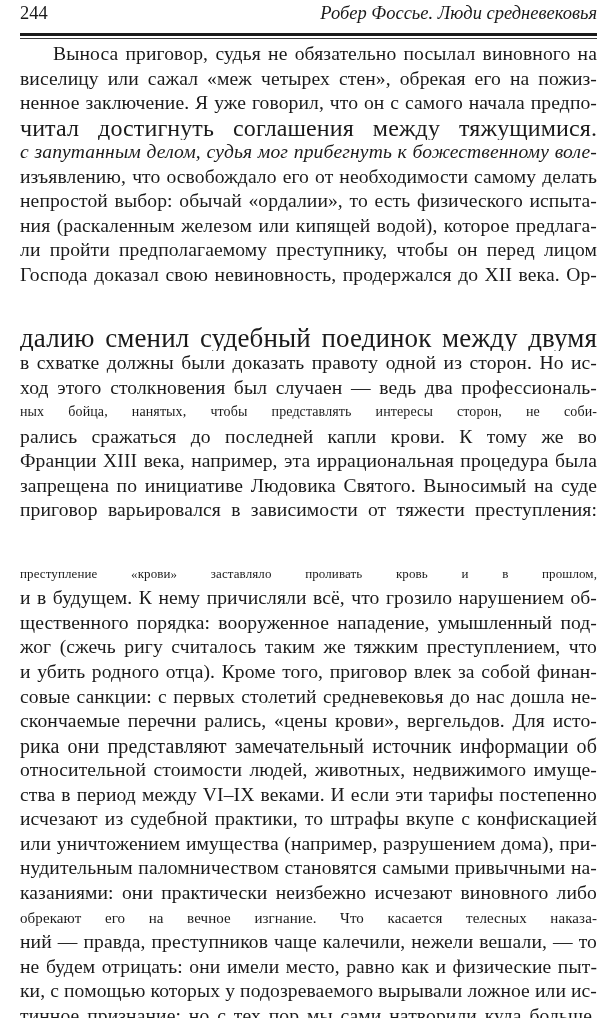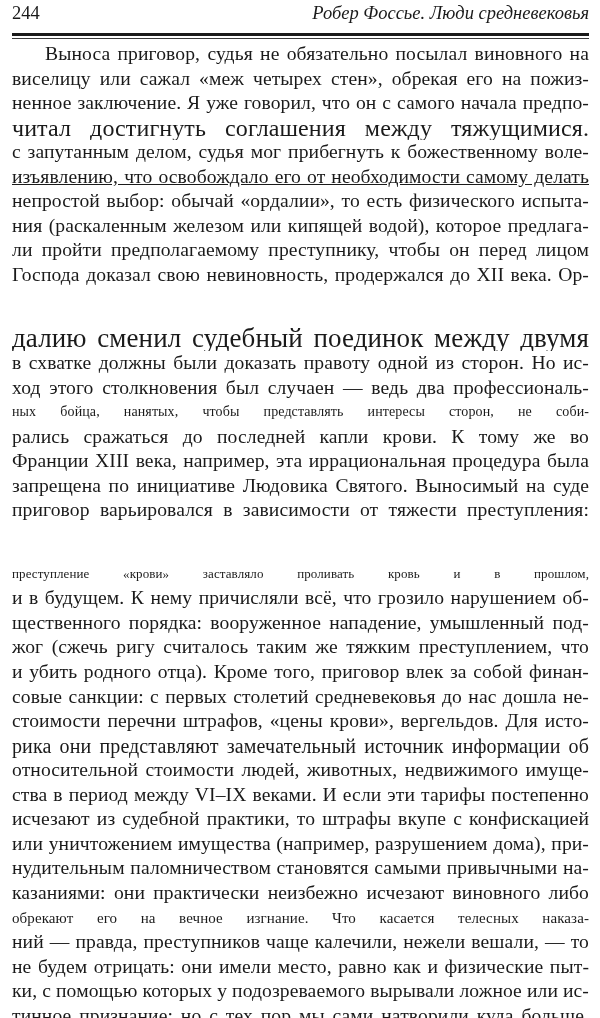--- a/index.html
+++ b/index.html
@@ -10,21 +10,21 @@
   body {
     width: 600px;
     height: 1018px;
     overflow: hidden;
     position: relative;
     color: #1a1a1a;
     font-family: "Liberation Serif", "DejaVu Serif", serif;
   }
   .page {
     position: absolute;
-    left: 12px;
+    left: 20px;
     top: 0;
     width: 577px;
   }
   .running-head {
     position: relative;
     height: 30px;
     font-size: 18px;
   }
   .page-number {
     position: absolute;
@@ -84,41 +84,41 @@
     <span class="running-title">Робер Фоссье. Люди средневековья</span>
     <div class="rule-thick"></div>
     <div class="rule-thin"></div>
   </div>
 
   <div class="body-text">
     <div class="line indent" style="white-space: normal; overflow: hidden; font-size: 19.6px;">Выноса приговор, судья не обязательно посылал виновного на</div>
     <div class="line" style="white-space: normal; overflow: hidden; font-size: 19.6px;">виселицу или сажал «меж четырех стен», обрекая его на пожиз-</div>
     <div class="line" style="white-space: normal; overflow: hidden; font-size: 19.6px;">ненное заключение. Я уже говорил, что он с самого начала предпо-</div>
     <div class="line" style="white-space: normal; overflow: hidden; font-size: 24px;">читал достигнуть соглашения между тяжущимися. Столкнувшись</div>
-    <div class="line" style="white-space: normal; overflow: hidden; font-size: 19.6px;">с запутанным делом, судья мог прибегнуть к божественному воле-</div>
-    <div class="line" style="white-space: normal; overflow: hidden; font-size: 19.6px; text-decoration: underline;">изъявлению, что освобождало его от необходимости самому делать</div>
+    <div class="line" style="white-space: normal; overflow: hidden; font-size: 19.6px; font-style: italic;">с запутанным делом, судья мог прибегнуть к божественному воле-</div>
+    <div class="line" style="white-space: normal; overflow: hidden; font-size: 19.6px;">изъявлению, что освобождало его от необходимости самому делать</div>
     <div class="line" style="white-space: normal; overflow: hidden; font-size: 19.6px;">непростой выбор: обычай «ордалии», то есть физического испыта-</div>
     <div class="line" style="white-space: normal; overflow: hidden; font-size: 19.6px;">ния (раскаленным железом или кипящей водой), которое предлага-</div>
     <div class="line" style="white-space: normal; overflow: hidden; font-size: 19.6px;">ли пройти предполагаемому преступнику, чтобы он перед лицом</div>
     <div class="line" style="white-space: normal; overflow: hidden; font-size: 19.6px;">Господа доказал свою невиновность, продержался до XII века. Ор-</div>
     <div class="line" style="white-space: normal; overflow: hidden; font-size: 27px; margin-top: 39px;">далию сменил судебный поединок между двумя бойцами, которые</div>
     <div class="line" style="white-space: normal; overflow: hidden; font-size: 19.6px;">в схватке должны были доказать правоту одной из сторон. Но ис-</div>
     <div class="line" style="white-space: normal; overflow: hidden; font-size: 19.6px;">ход этого столкновения был случаен — ведь два профессиональ-</div>
     <div class="line" style="white-space: normal; overflow: hidden; font-size: 14px;">ных бойца, нанятых, чтобы представлять интересы сторон, не соби-</div>
     <div class="line" style="white-space: normal; overflow: hidden; font-size: 19.6px;">рались сражаться до последней капли крови. К тому же во</div>
     <div class="line" style="white-space: normal; overflow: hidden; font-size: 19.6px;">Франции XIII века, например, эта иррациональная процедура была</div>
     <div class="line" style="white-space: normal; overflow: hidden; font-size: 19.6px;">запрещена по инициативе Людовика Святого. Выносимый на суде</div>
     <div class="line" style="white-space: normal; overflow: hidden; font-size: 19.6px;">приговор варьировался в зависимости от тяжести преступления:</div>
     <div class="line" style="white-space: normal; overflow: hidden; font-size: 13px; margin-top: 39px;">преступление «крови» заставляло проливать кровь и в прошлом,</div>
     <div class="line" style="white-space: normal; overflow: hidden; font-size: 19.6px;">и в будущем. К нему причисляли всё, что грозило нарушением об-</div>
     <div class="line" style="white-space: normal; overflow: hidden; font-size: 19.6px;">щественного порядка: вооруженное нападение, умышленный под-</div>
     <div class="line" style="white-space: normal; overflow: hidden; font-size: 19.6px;">жог (сжечь ригу считалось таким же тяжким преступлением, что</div>
     <div class="line" style="white-space: normal; overflow: hidden; font-size: 19.6px;">и убить родного отца). Кроме того, приговор влек за собой финан-</div>
     <div class="line" style="white-space: normal; overflow: hidden; font-size: 19.6px;">совые санкции: с первых столетий средневековья до нас дошла не-</div>
-    <div class="line" style="white-space: normal; overflow: hidden; font-size: 19.6px;">стоимости перечни штрафов, «цены крови», вергельдов. Для исто-</div>
+    <div class="line" style="white-space: normal; overflow: hidden; font-size: 19.6px;">скончаемые перечни рались, «цены крови», вергельдов. Для исто-</div>
     <div class="line" style="white-space: normal; overflow: hidden; font-size: 20px;">рика они представляют замечательный источник информации об</div>
     <div class="line" style="white-space: normal; overflow: hidden; font-size: 19.6px;">относительной стоимости людей, животных, недвижимого имуще-</div>
     <div class="line" style="white-space: normal; overflow: hidden; font-size: 19.6px;">ства в период между VI–IX веками. И если эти тарифы постепенно</div>
     <div class="line" style="white-space: normal; overflow: hidden; font-size: 19.6px;">исчезают из судебной практики, то штрафы вкупе с конфискацией</div>
     <div class="line" style="white-space: normal; overflow: hidden; font-size: 19.6px;">или уничтожением имущества (например, разрушением дома), при-</div>
     <div class="line" style="white-space: normal; overflow: hidden; font-size: 19.6px;">нудительным паломничеством становятся самыми привычными на-</div>
     <div class="line" style="white-space: normal; overflow: hidden; font-size: 19.6px;">казаниями: они практически неизбежно исчезают виновного либо</div>
     <div class="line" style="white-space: normal; overflow: hidden; font-size: 15px;">обрекают его на вечное изгнание. Что касается телесных наказа-</div>
     <div class="line" style="white-space: normal; overflow: hidden; font-size: 19.6px;">ний — правда, преступников чаще калечили, нежели вешали, — то</div>
     <div class="line" style="white-space: normal; overflow: hidden; font-size: 19.6px;">не будем отрицать: они имели место, равно как и физические пыт-</div>

